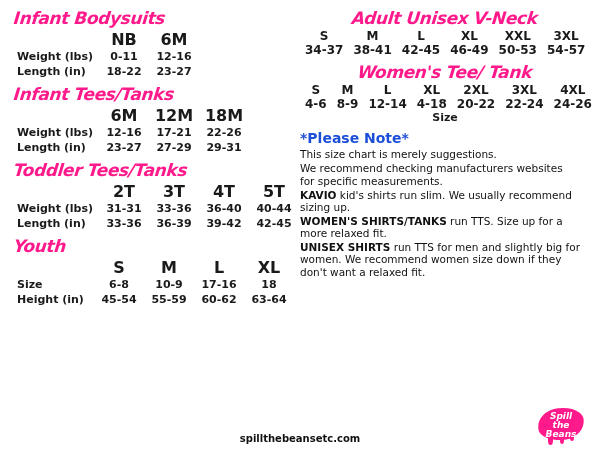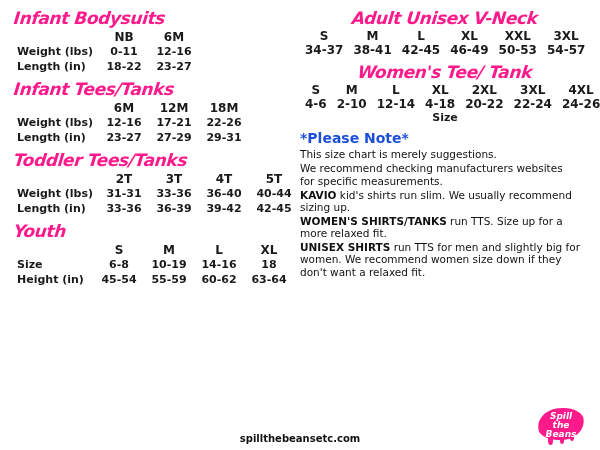--- a/index.html
+++ b/index.html
@@ -70,21 +70,21 @@
     font-weight: bold;
     text-align: center;
     font-family: "DejaVu Sans", sans-serif;
   }
   table.chart td.rowlabel {
     text-align: left;
     padding-right: 6px;
     font-size: 11px;
   }
   table.chart td.hdr {
-    font-size: 12px;
+    font-size: 16px;
     padding-bottom: 0px;
   }
 
   
   .lc table.chart td.rowlabel { width: 76px; }
   .lc table.chart td { min-width: 44px; }
 
   
   .rc { text-align: center; }
   .rc table.chart {
@@ -270,22 +270,22 @@
               <tr>
             <td class="rowlabel hdr"></td>
             <td class="hdr">S</td>
             <td class="hdr">M</td>
             <td class="hdr">L</td>
             <td class="hdr">XL</td>
           </tr>
           <tr>
             <td class="rowlabel">Size</td>
             <td>6-8</td>
-            <td>10-19</td>
-            <td>14-16</td>
+            <td>10-9</td>
+            <td>17-16</td>
             <td>18</td>
           </tr>
           <tr>
             <td class="rowlabel">Height (in)</td>
             <td>45-54</td>
             <td>55-59</td>
             <td>60-62</td>
             <td>63-64</td>
           </tr>
         </tbody>
@@ -330,21 +330,21 @@
             <td class="hdr">S</td>
             <td class="hdr">M</td>
             <td class="hdr">L</td>
             <td class="hdr">XL</td>
             <td class="hdr">2XL</td>
             <td class="hdr">3XL</td>
             <td class="hdr">4XL</td>
           </tr>
           <tr>
             <td>4-6</td>
-            <td>2-10</td>
+            <td>8-9</td>
             <td>12-14</td>
             <td>4-18</td>
             <td>20-22</td>
             <td>22-24</td>
             <td>24-26</td>
           </tr>
         </tbody>
           </table>
         <div class="axis-label">Size</div>
       </div>

